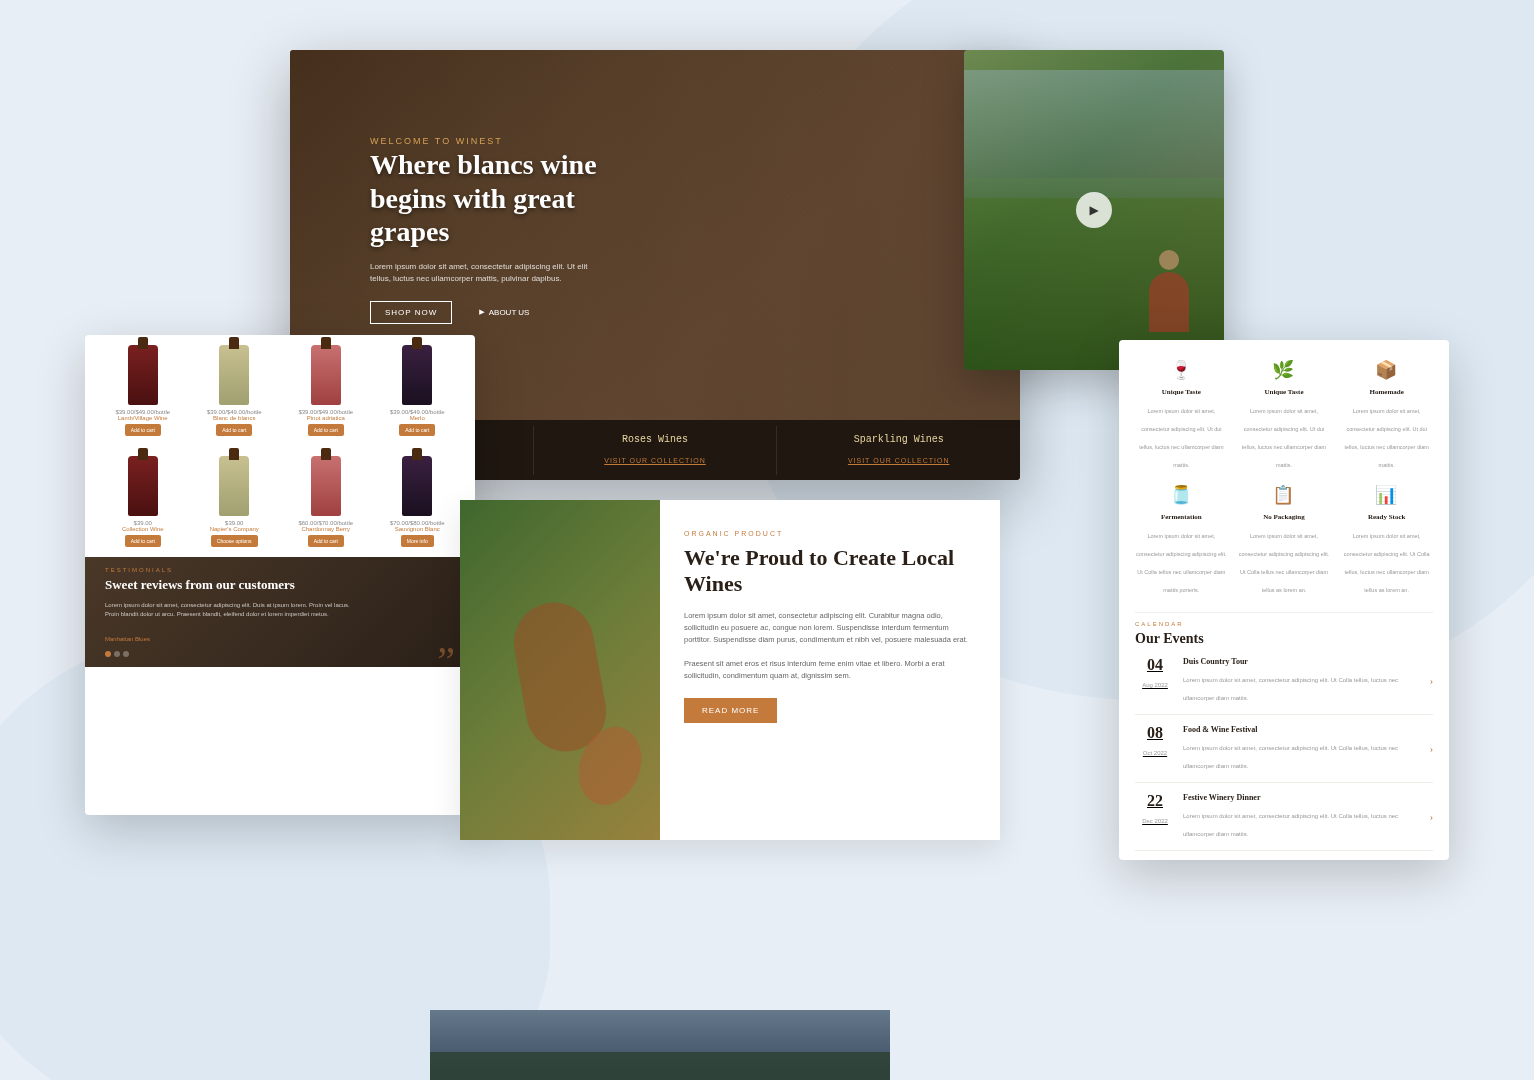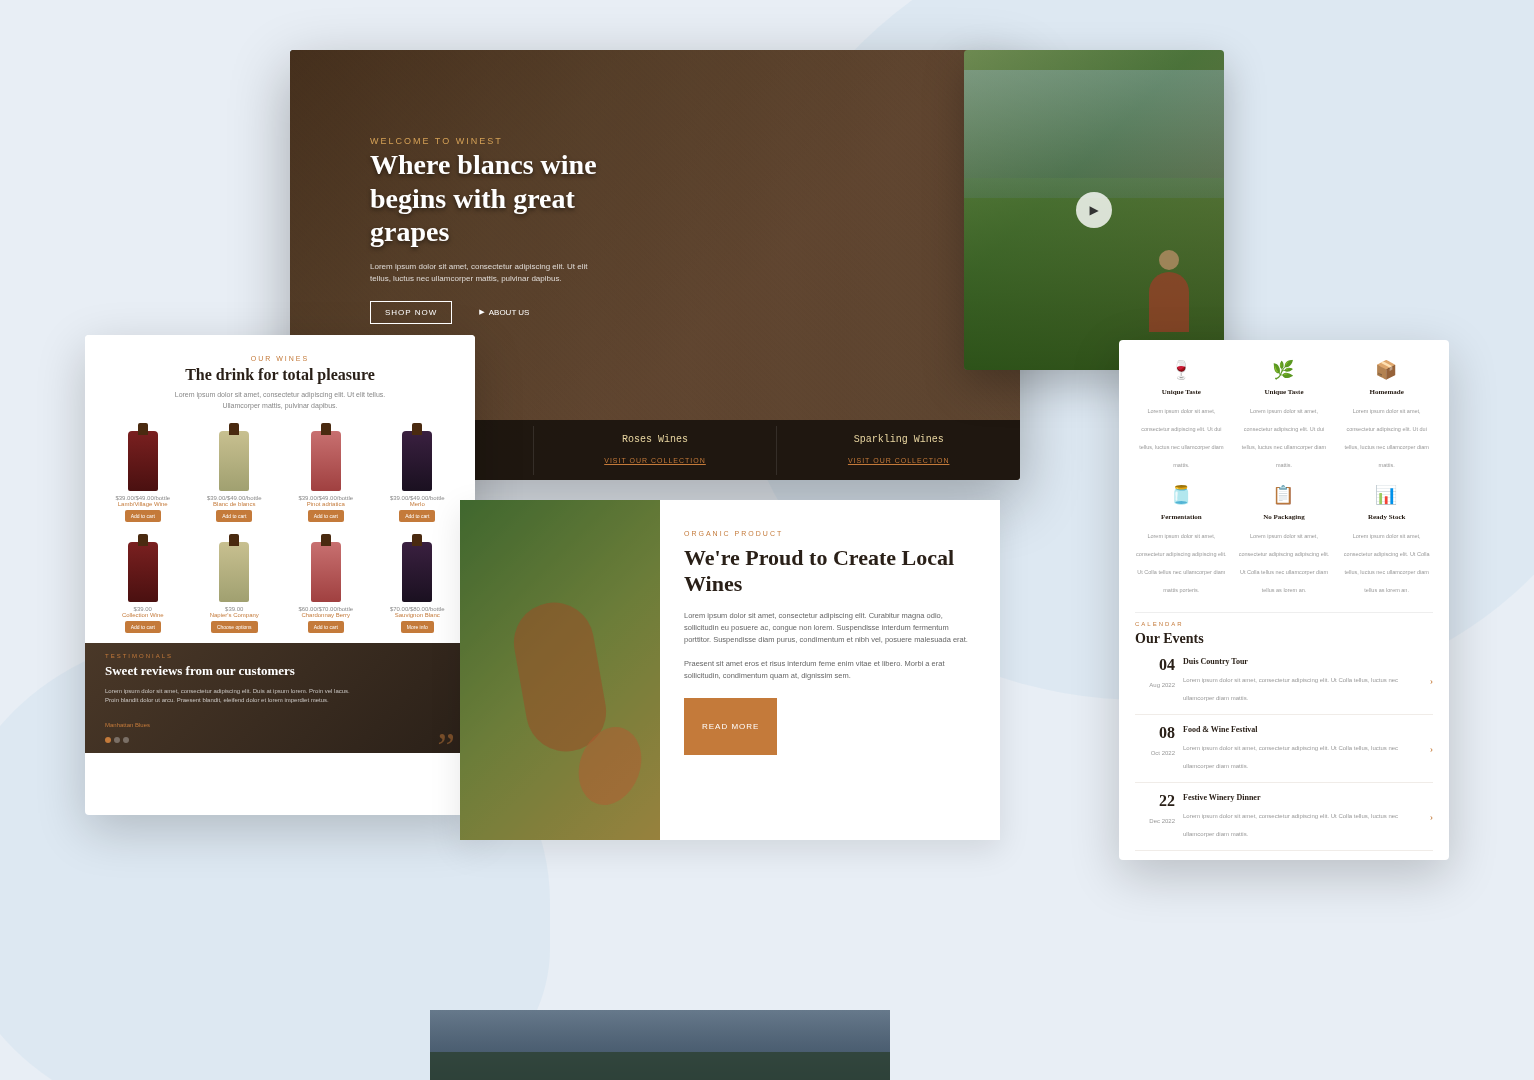--- a/index.html
+++ b/index.html
@@ -426,21 +426,22 @@
     }
     .event-item {
       display: flex;
       gap: 8px;
       margin-bottom: 10px;
       padding-bottom: 10px;
       border-bottom: 1px solid #f0ece8;
     }
     .event-date {
       min-width: 40px;
-      text-align: right;
+      text-align: center;
+      text-decoration: underline;
     }
     .event-day {
       color: #2a2018;
       font-size: 16px;
       font-weight: bold;
       display: block;
       line-height: 1;
     }
     .event-month {
       color: #999;
@@ -515,21 +516,21 @@
       color: #666;
       font-size: 7.5px;
       font-family: Arial, sans-serif;
       line-height: 1.6;
       margin-bottom: 16px;
     }
     .btn-read-more {
       background: #c47a3a;
       color: #fff;
       border: none;
-      padding: 24px 18px;
+      padding: 8px 18px;
       font-size: 8px;
       letter-spacing: 1px;
       cursor: pointer;
       font-family: Arial, sans-serif;
       text-transform: uppercase;
     }
 
     
     .screenshot-bottom {
       position: absolute;
@@ -634,25 +635,20 @@
   <div style="position:absolute;bottom:30px;right:30px;width:50px;height:90px;">
     <div style="width:20px;height:20px;border-radius:50%;background:rgba(180,140,100,0.8);margin:0 auto;"></div>
     <div style="width:40px;height:60px;background:rgba(160,60,40,0.7);margin:0 auto;border-radius:20px 20px 0 0;margin-top:2px;"></div>
   </div>
   <div class="play-button">
     <span>▶</span>
   </div>
 </div>
 
 <div class="screenshot-products">
-  <div class="products-header">
-    <span class="products-label">OUR WINES</span>
-    <h2 class="products-title">The drink for total pleasure</h2>
-    <p class="products-desc">Lorem ipsum dolor sit amet, consectetur adipiscing elit. Ut elit tellus.<br>Ullamcorper mattis, pulvinar dapibus.</p>
-  </div>
 
   <div class="products-grid">
     <div class="product-item">
       <div class="product-bottle red"></div>
       <span class="product-price">$39.00/$49.00/bottle</span>
       <span class="product-name">Lamb/Village Wine</span>
       <button class="btn-add-cart">Add to cart</button>
     </div>
     <div class="product-item">
       <div class="product-bottle white"></div>

